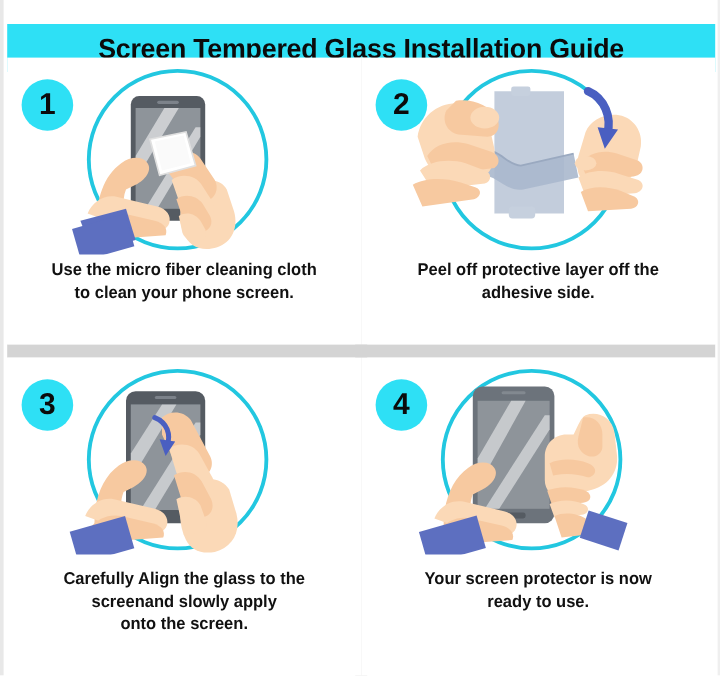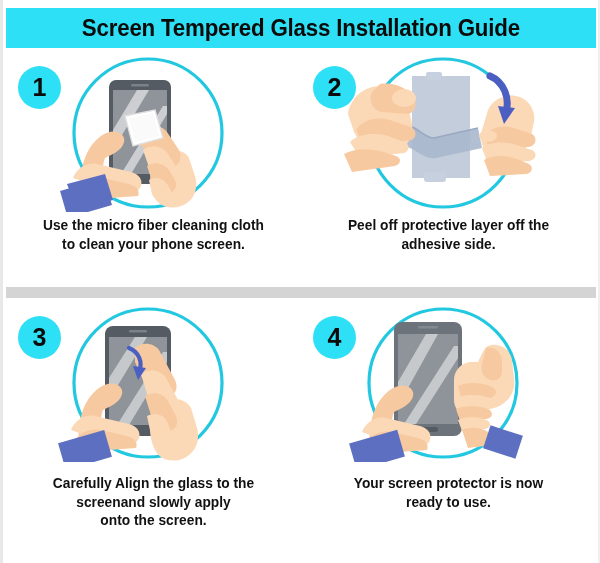--- a/index.html
+++ b/index.html
@@ -14,21 +14,21 @@
     position:absolute;inset:0;
     background:#ffffff;
     box-sizing:border-box;
     border-left:3px solid #e8e8e8;
     border-right:2px solid #efefef;
   }
 
   
   .header-bar{
     position:absolute;
-    left:3px;right:2px;top:8px;
+    left:3px;right:2px;top:20px;
     height:40px;
     background:var(--accent,#2ee0f5);
     display:flex;align-items:center;justify-content:center;
   }
   .header-title{
     font-size:23px;
     font-weight:bold;
     color:#0b0b0b;
     letter-spacing:-0.2px;
     white-space:nowrap;

